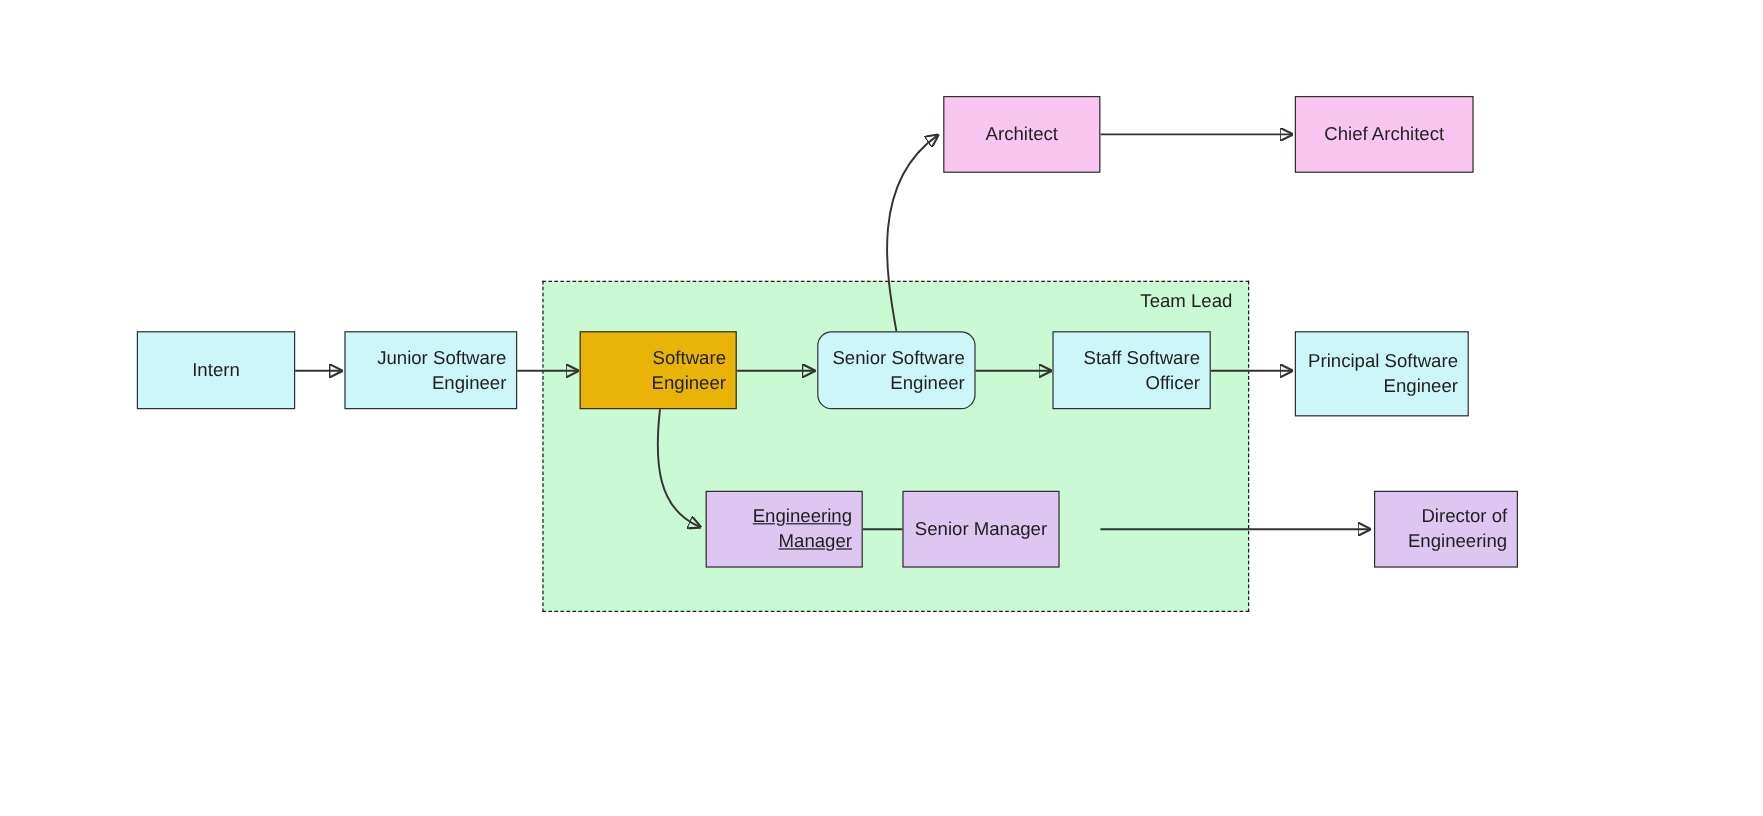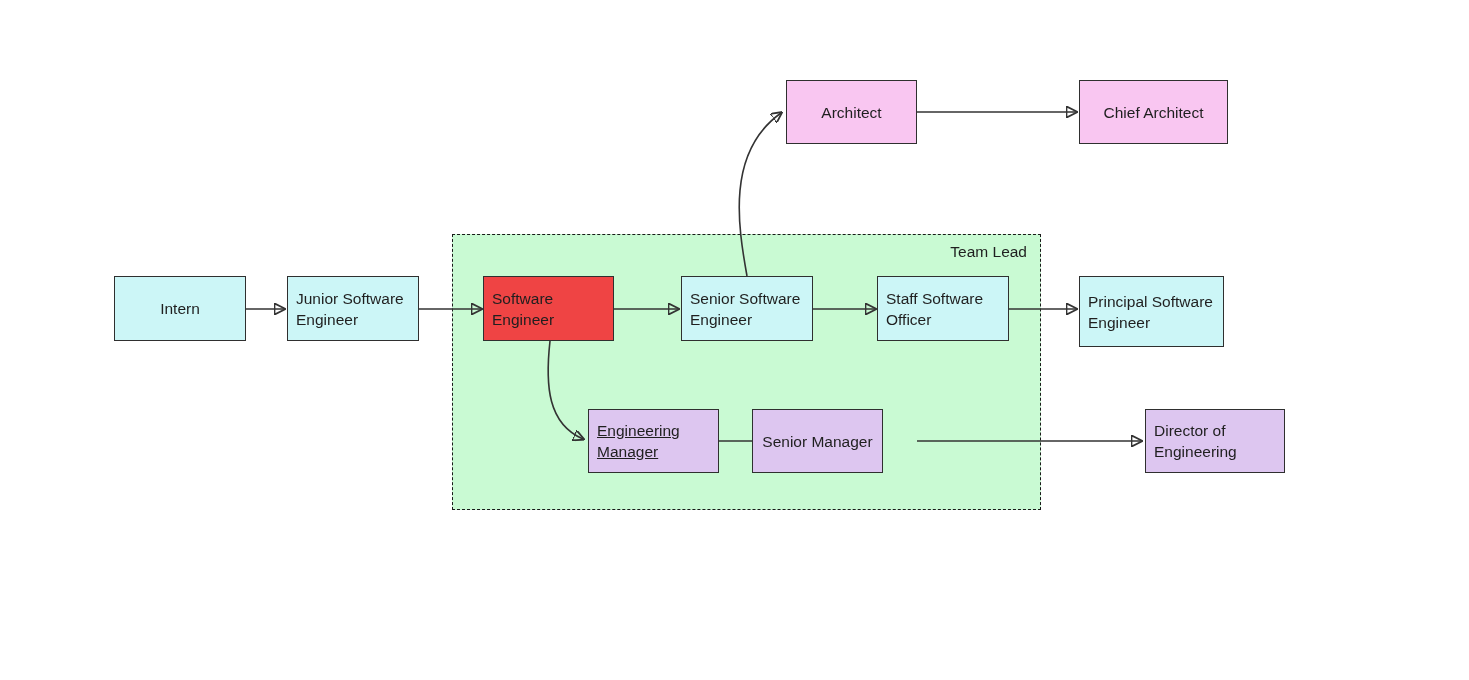--- a/index.html
+++ b/index.html
@@ -31,21 +31,21 @@
     stroke:#333333;
     stroke-width:1.6px;
   }
   .node{
     position:absolute;
     box-sizing:border-box;
     border:1.2px solid #2f2f2f;
     display:flex;
     align-items:center;
     justify-content:center;
-    text-align:left;
+    text-align:right;
     font-size:15.5px;
     line-height:21px;
     color:#1f1f1f;
     padding:2px 8px;
   }
 </style>
 </head>
 <body>
 
 <div class="stage">
@@ -69,29 +69,29 @@
     <path d="M917,112 L1076,112" marker-end="url(#arrow)"></path>
     <path d="M550,341 C545,386 548,424 583,439" marker-end="url(#arrow)"></path>
     <path d="M719,441 L783,441" marker-end="url(#arrow)"></path>
     <path d="M917,441 L1141,441" marker-end="url(#arrow)"></path>
   </svg>
 
   <div class="node" style="left: 90px; top: 276px; width: 132px; height: 65px; background: rgb(204, 246, 247); margin-left: 24px;">
     <span>Intern</span>
   </div>
 
-  <div class="node" style="left: 287px; top: 276px; width: 132px; height: 65px; background: rgb(204, 246, 247);">
+  <div class="node" style="left: 287px; top: 276px; width: 144px; height: 65px; background: rgb(204, 246, 247);">
     <span>Junior Software Engineer</span>
   </div>
 
-  <div class="node" style="left: 483px; top: 276px; width: 131px; height: 65px; background: #ef4444;">
+  <div class="node" style="left: 483px; top: 276px; width: 131px; height: 65px; background: #eab308;">
     <span>Software Engineer</span>
   </div>
 
-  <div class="node" style="left: 681px; top: 276px; width: 132px; height: 65px; background: rgb(204, 246, 247);">
+  <div class="node" style="left: 681px; top: 276px; width: 132px; height: 65px; background: rgb(204, 246, 247); border-radius: 12px;">
     <span>Senior Software Engineer</span>
   </div>
 
   <div class="node" style="left: 877px; top: 276px; width: 132px; height: 65px; background: rgb(204, 246, 247);">
     <span>Staff Software Officer</span>
   </div>
 
   <div class="node" style="left: 1079px; top: 276px; width: 145px; height: 71px; background: rgb(204, 246, 247);">
     <span>Principal Software Engineer</span>
   </div>
@@ -105,18 +105,18 @@
   </div>
 
   <div class="node" style="left: 588px; top: 409px; width: 131px; height: 64px; background: rgb(221, 198, 240); text-decoration: underline;">
     <span>Engineering Manager</span>
   </div>
 
   <div class="node" style="left: 752px; top: 409px; width: 131px; height: 64px; background: rgb(221, 198, 240);">
     <span>Senior Manager</span>
   </div>
 
-  <div class="node" style="left: 1145px; top: 409px; width: 140px; height: 64px; background: rgb(221, 198, 240);">
+  <div class="node" style="left: 1145px; top: 409px; width: 120px; height: 64px; background: rgb(221, 198, 240);">
     <span>Director of Engineering</span>
   </div>
 
 
 </div>
 
 </body></html>

